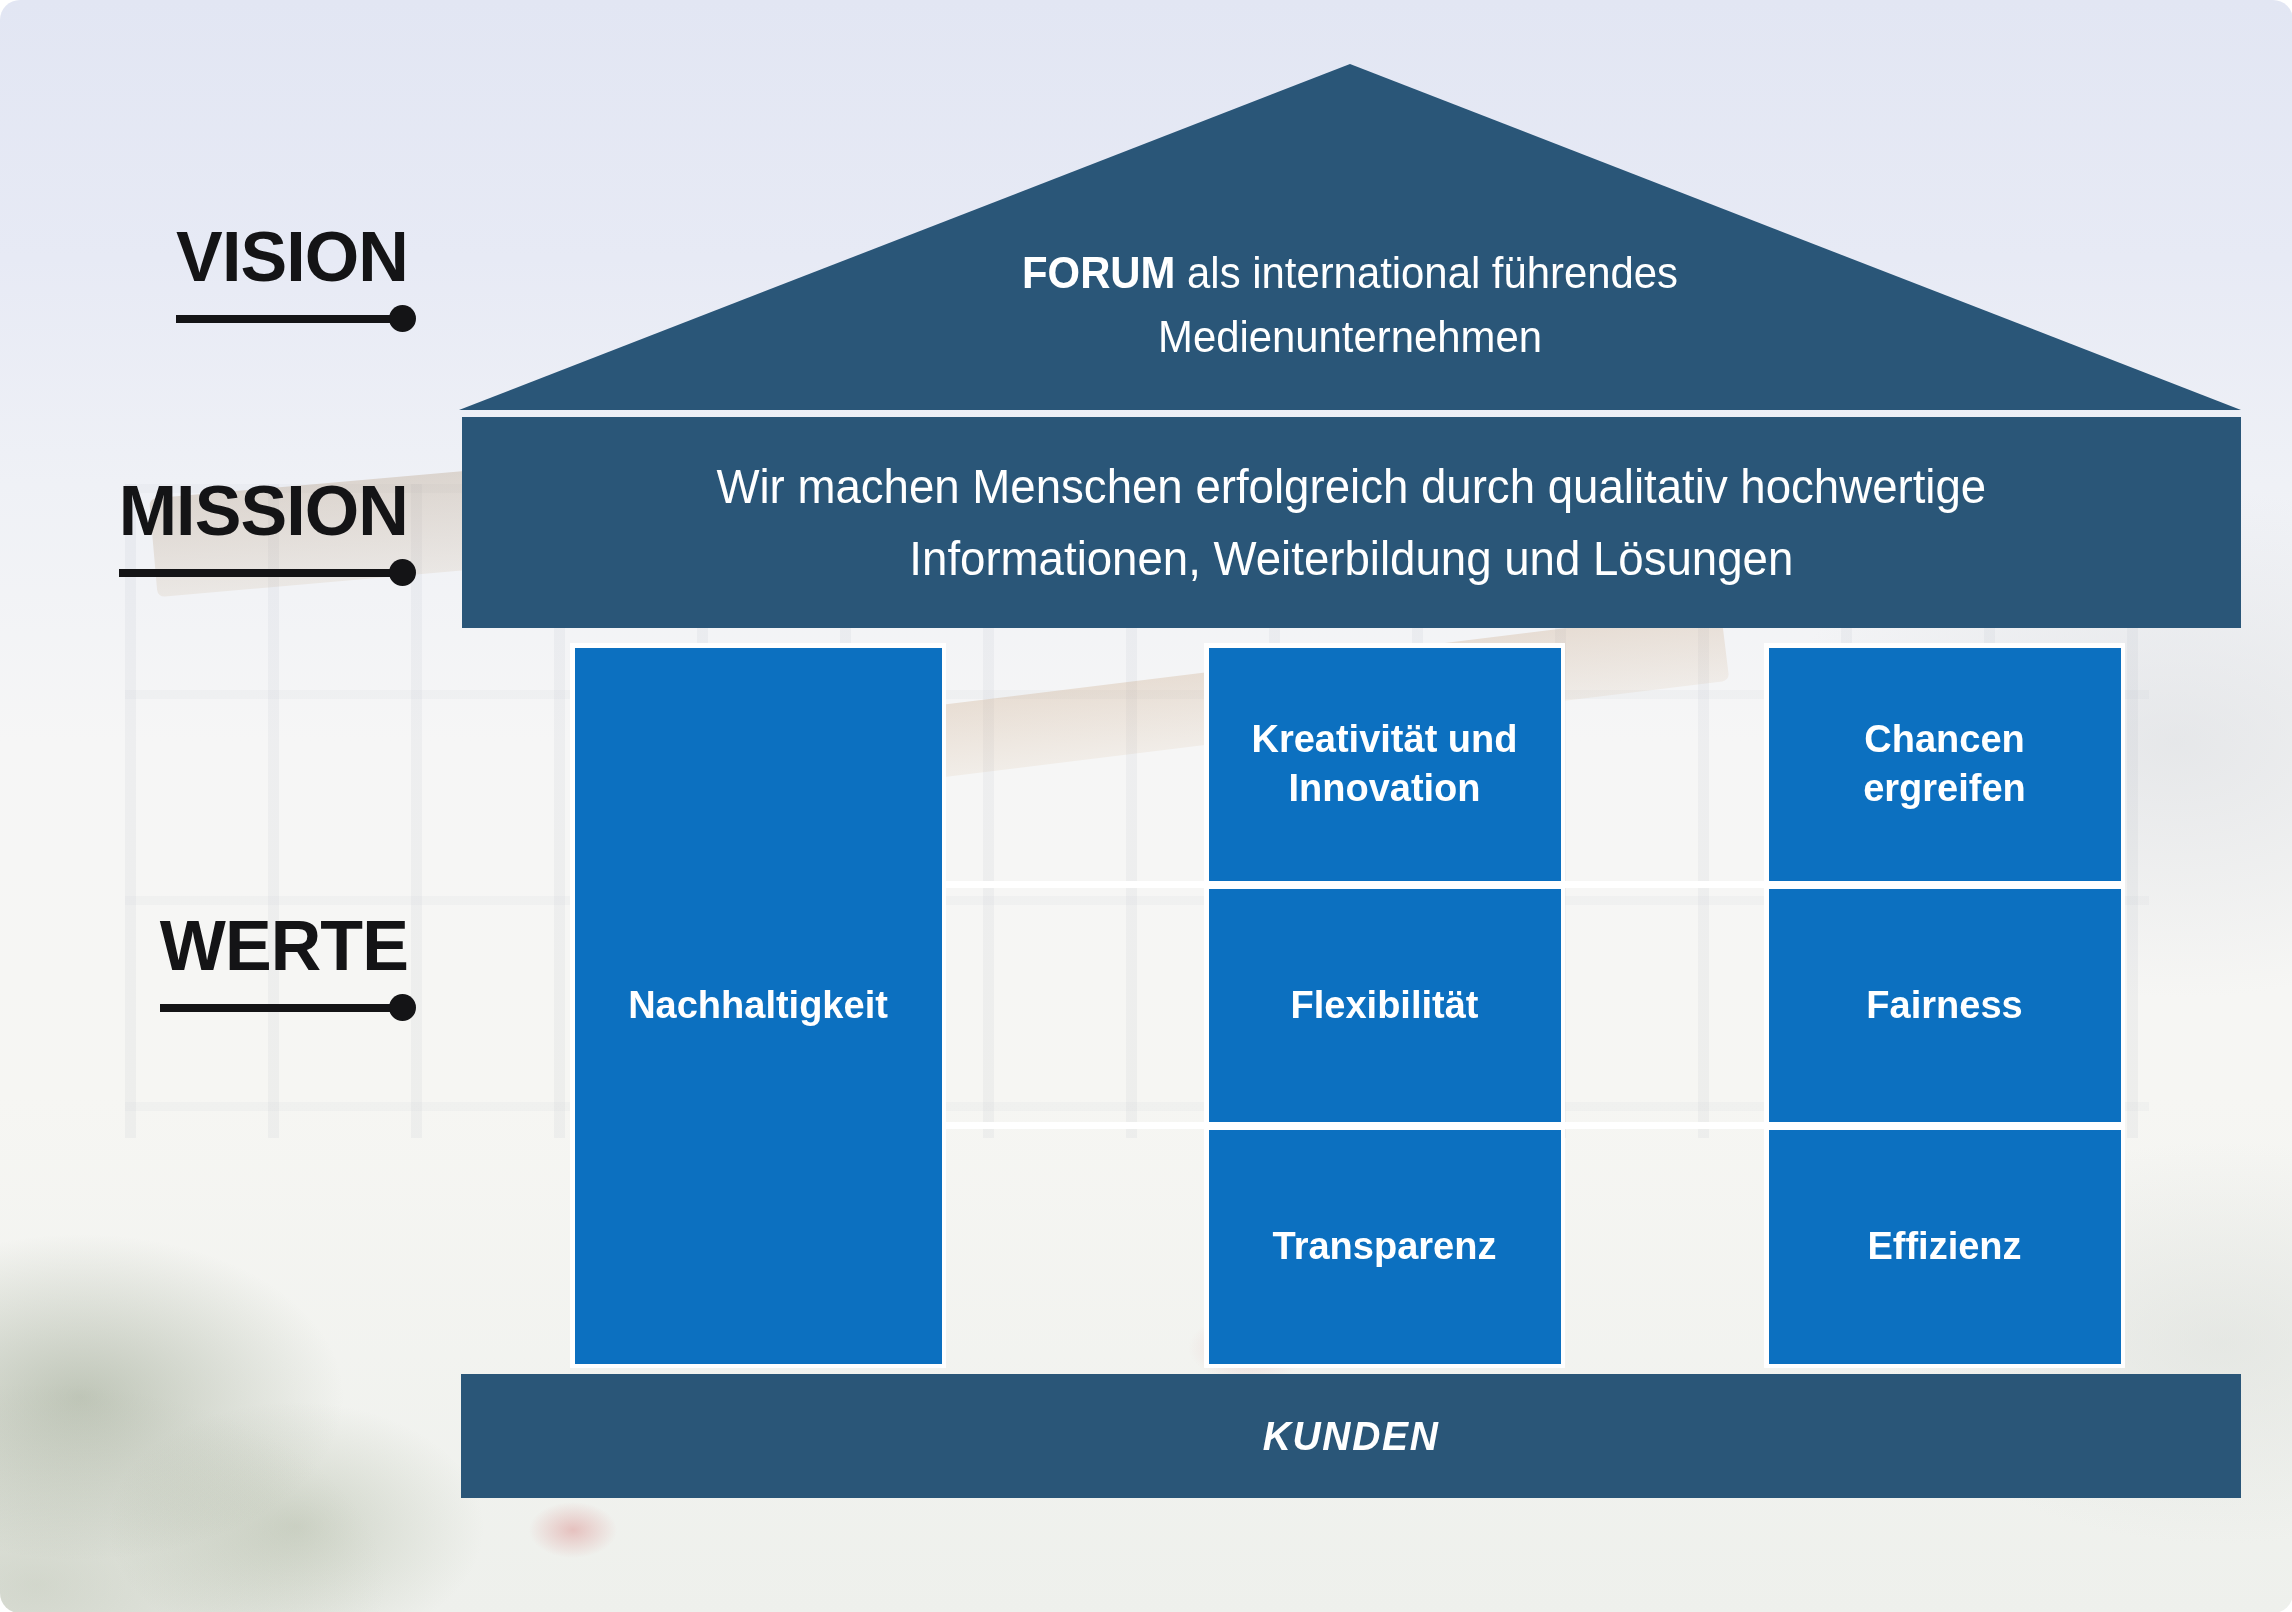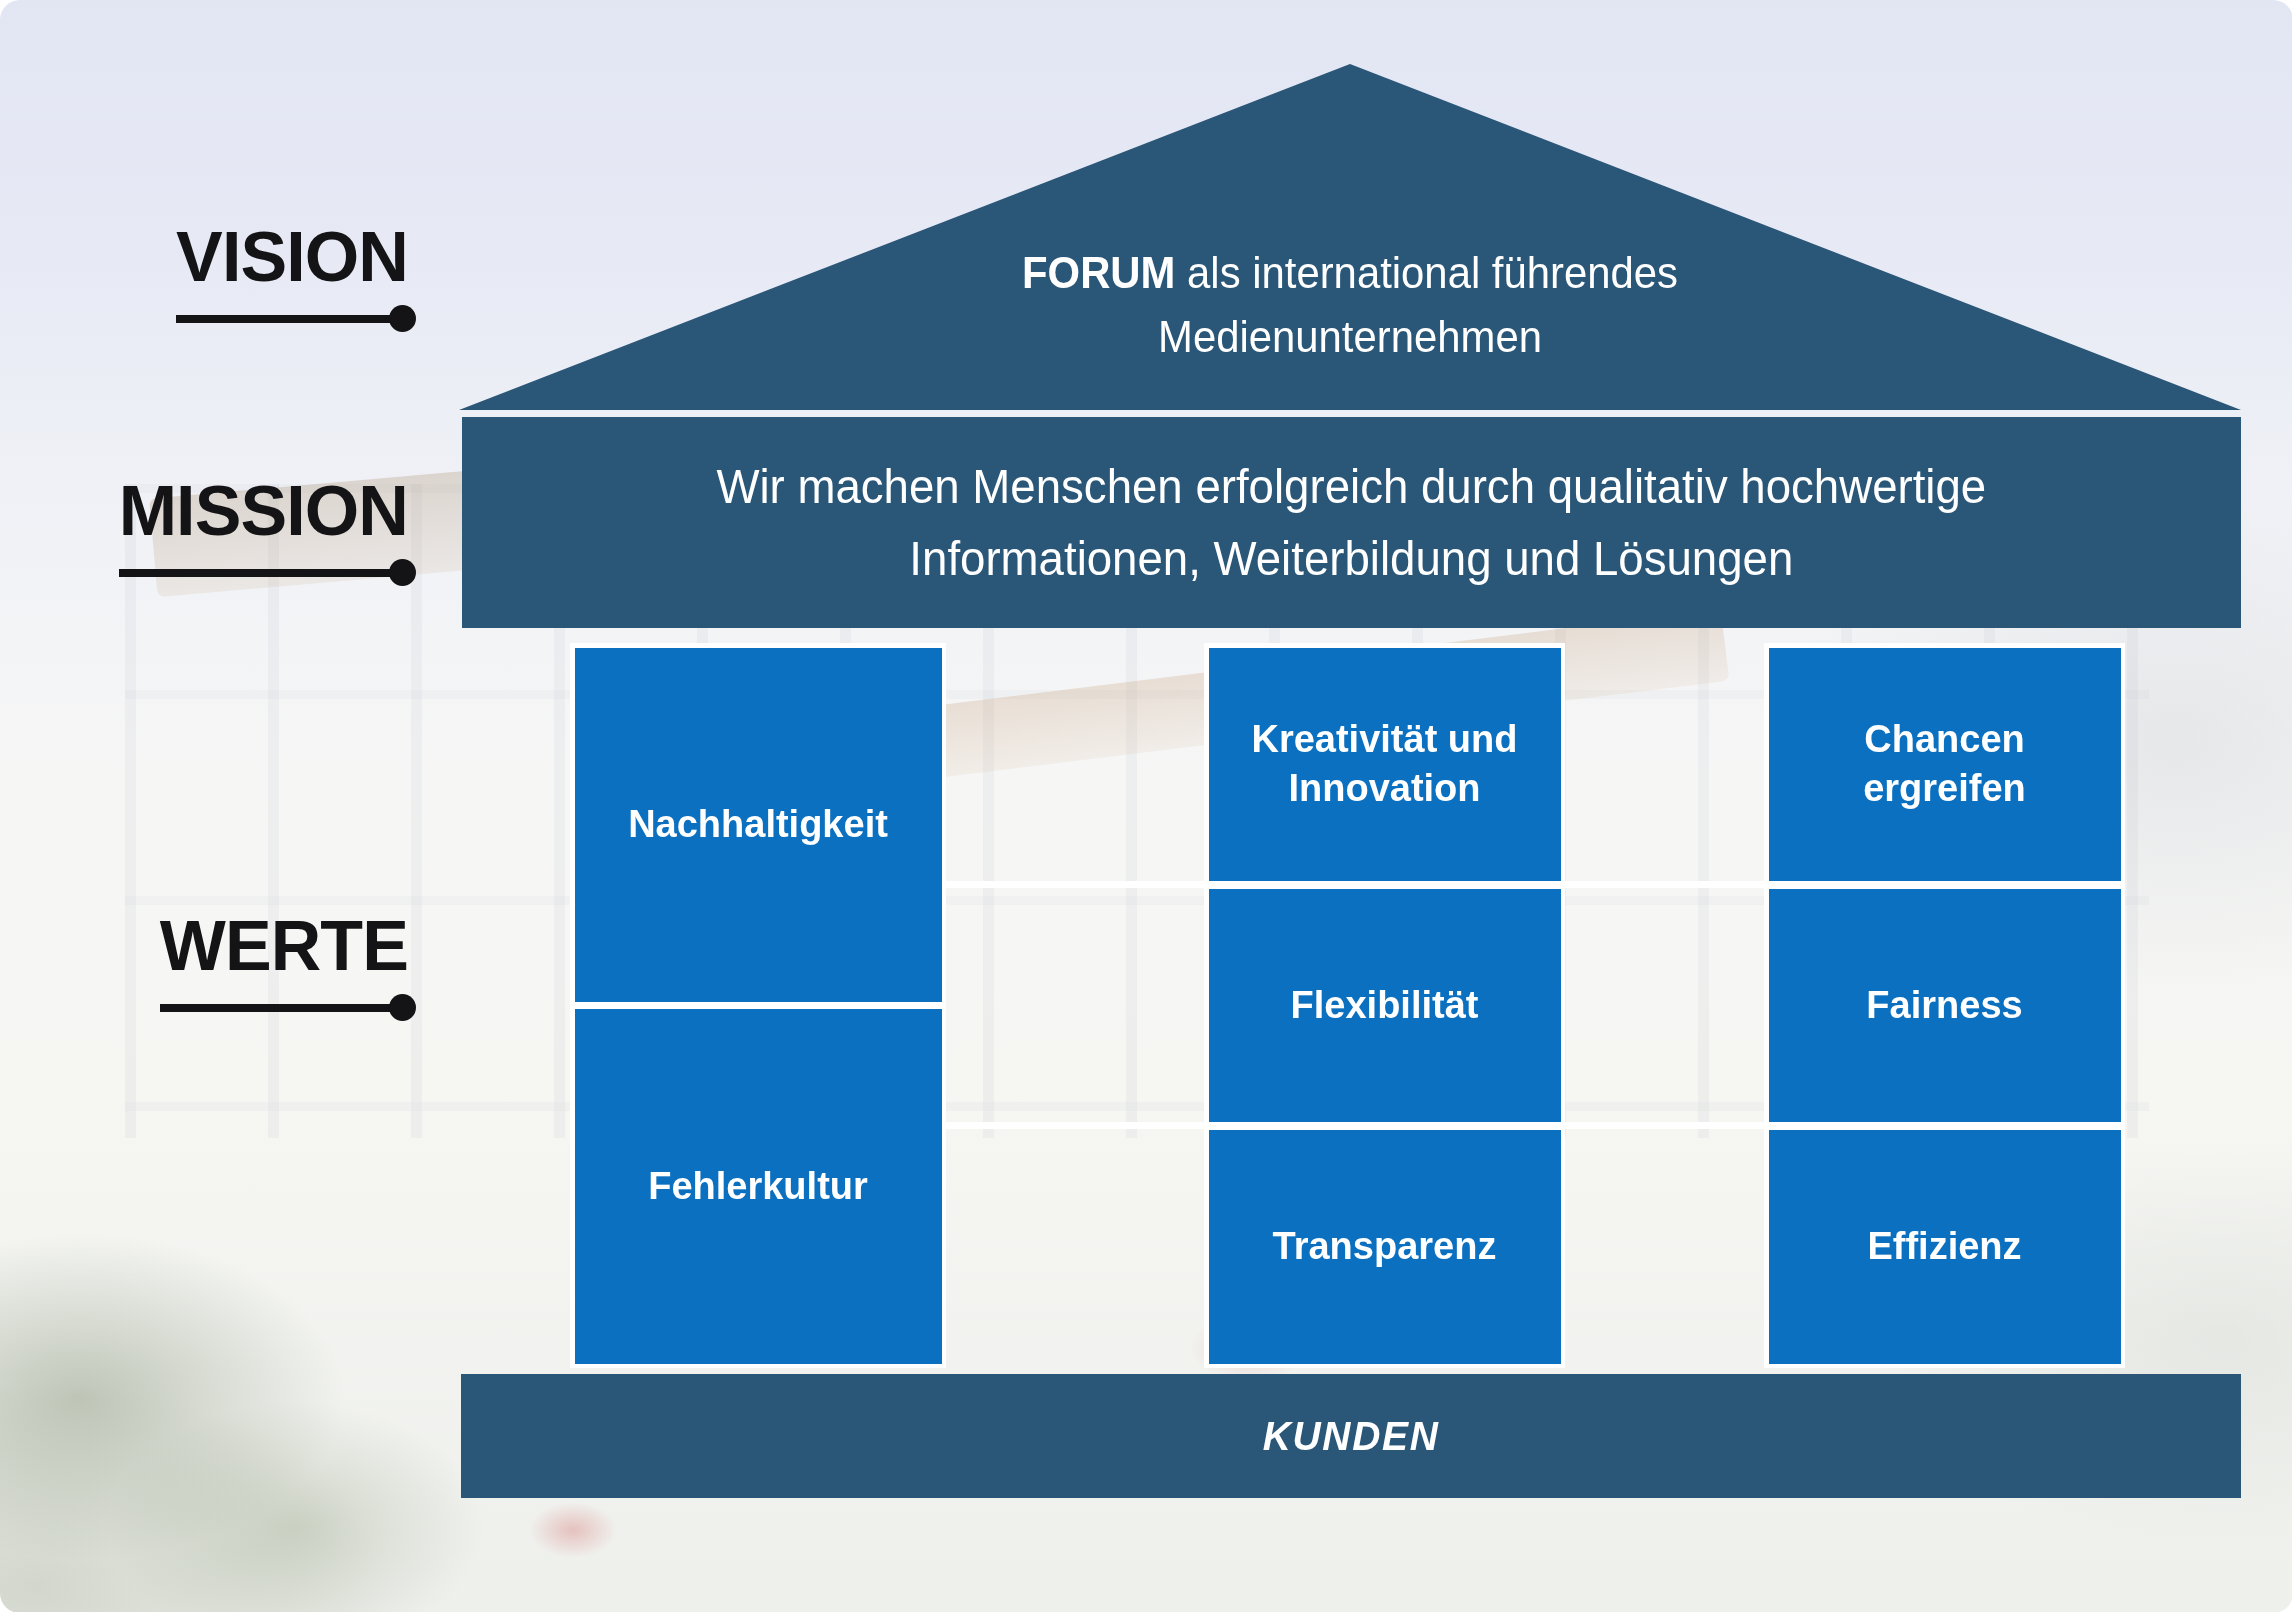--- a/index.html
+++ b/index.html
@@ -135,21 +135,20 @@
     <div class="mission-text">Wir machen Menschen erfolgreich durch qualitativ hochwertige
 Informationen, Weiterbildung und Lösungen</div>
   </div>
 
   <div class="pillars">
     <div class="rowline rowline-1"></div>
     <div class="rowline rowline-2"></div>
 
     <div class="pillar pillar-1">
       <div class="cell">Nachhaltigkeit</div>
-      <div class="cell">Fehlerkultur</div>
     </div>
 
     <div class="pillar pillar-2">
       <div class="cell">Kreativität und
 Innovation</div>
       <div class="cell">Flexibilität</div>
       <div class="cell">Transparenz</div>
     </div>
 
     <div class="pillar pillar-3">

